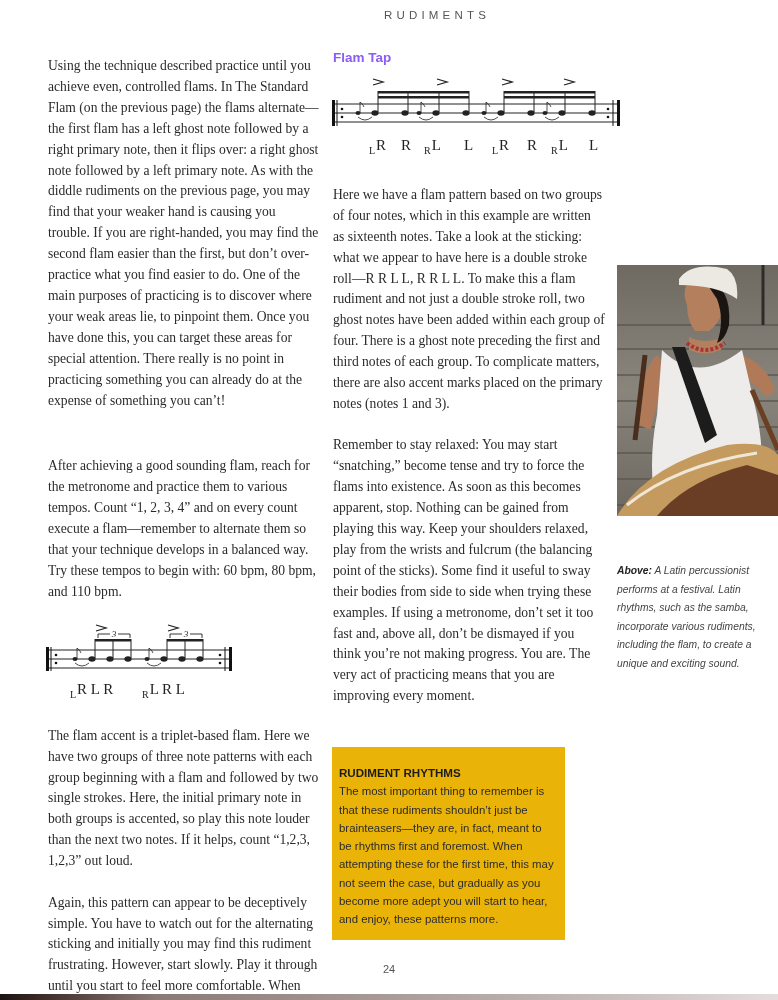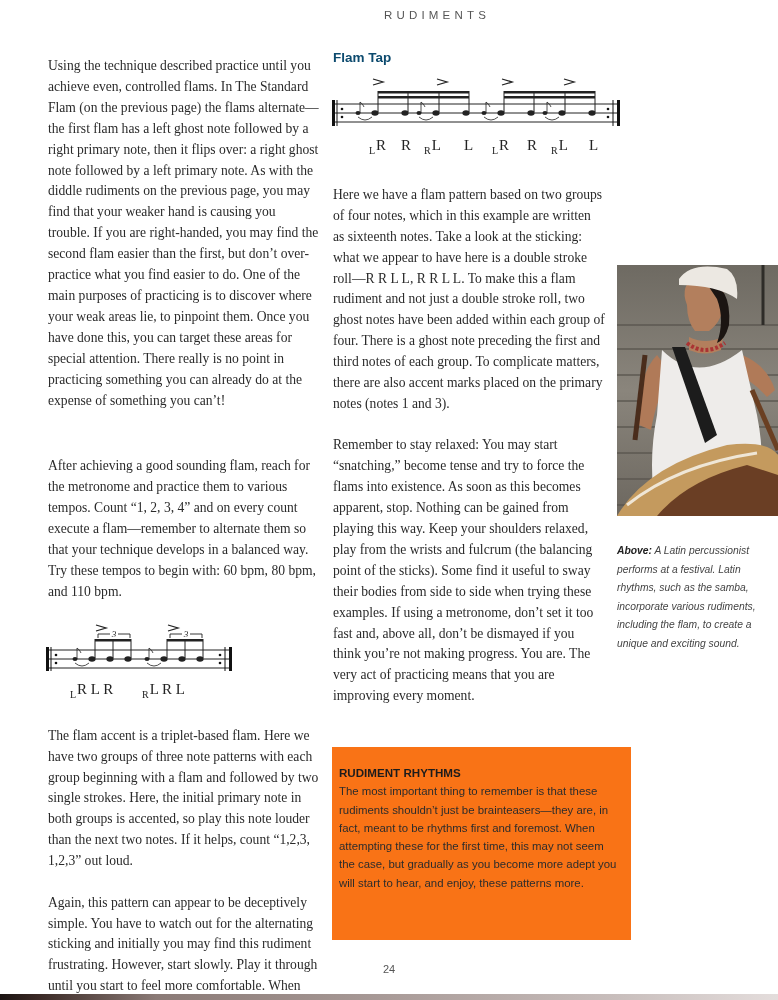--- a/index.html
+++ b/index.html
@@ -5,30 +5,30 @@
   html, body { margin:0; padding:0; }
   body { width:778px; height:1000px; background:#ffffff; position:relative; overflow:hidden;
          font-family:"Liberation Serif","DejaVu Serif",serif; color:#2a2a2a; }
   .running-head { position:absolute; top:9px; left:0; width:778px; text-align:center;
          font-family:"Liberation Sans","DejaVu Sans",sans-serif; font-size:11.5px; letter-spacing:4.2px; color:#555;margin-left:48px; }
   .col { position:absolute; font-size:13.6px; line-height:20.9px; }
   .col p { margin:0 0 20.5px 0; }
   .col-left { left:48px; top:56px; width:272px; }
   .col-mid { left:333px; top:48px; width:272px; }
   h3.rud-title { font-family:"Liberation Sans","DejaVu Sans",sans-serif; font-weight:bold; font-size:13.5px;
-         margin:0; color:#0c4a6e; }
+         margin:0; color:#8b5cf6; }
   .notation { position:relative; }
   .sticking { position:absolute; font-size:15px; color:#222; white-space:nowrap; }
   .sticking .small { font-size:10px; vertical-align:-4px; margin-right:1px; }
-  .sidebar-box { position:absolute; left:332px; top:747px; width:299px; height:193px; background:#f97316; }
+  .sidebar-box { position:absolute; left:332px; top:747px; width:233px; height:193px; background:#eab308; }
   .sidebar-box .sb-inner { padding:17px 10px 0 7px; font-family:"Liberation Sans","DejaVu Sans",sans-serif;
          font-size:11.4px; line-height:18.3px; color:#2c2c2c; }
   .sidebar-box .sb-title { font-weight:bold; font-size:11.6px; color:#1c1c1c; }
   .photo { position:absolute; left:617px; top:265px; width:161px; height:251px; overflow:hidden; background:#7a766e; }
-  .caption { position:absolute; left:617px; top:542px; width:158px; font-family:"Liberation Sans","DejaVu Sans",sans-serif;
+  .caption { position:absolute; left:617px; top:562px; width:158px; font-family:"Liberation Sans","DejaVu Sans",sans-serif;
          font-style:italic; font-size:10.3px; line-height:18.5px; color:#444; }
   .caption b { color:#222; }
   .page-number { position:absolute; top:963px; left:0; width:778px; text-align:center;
          font-family:"Liberation Sans","DejaVu Sans",sans-serif; font-size:11px; color:#555; }
   .bottom-strip { position:absolute; left:0; top:994px; width:778px; height:6px;
          background:linear-gradient(90deg,#1b1412 0%,#3b2a26 5%,#8a7a76 20%,#a99b98 50%,#c9bfbd 80%,#e4dddc 100%); }
 </style>
 </head>
 <body>
 

